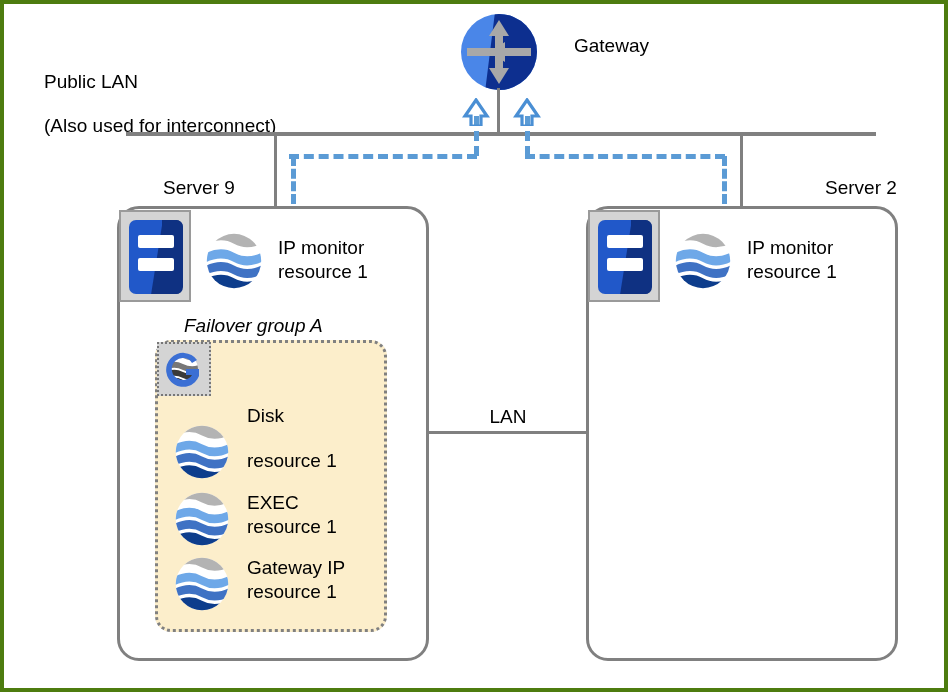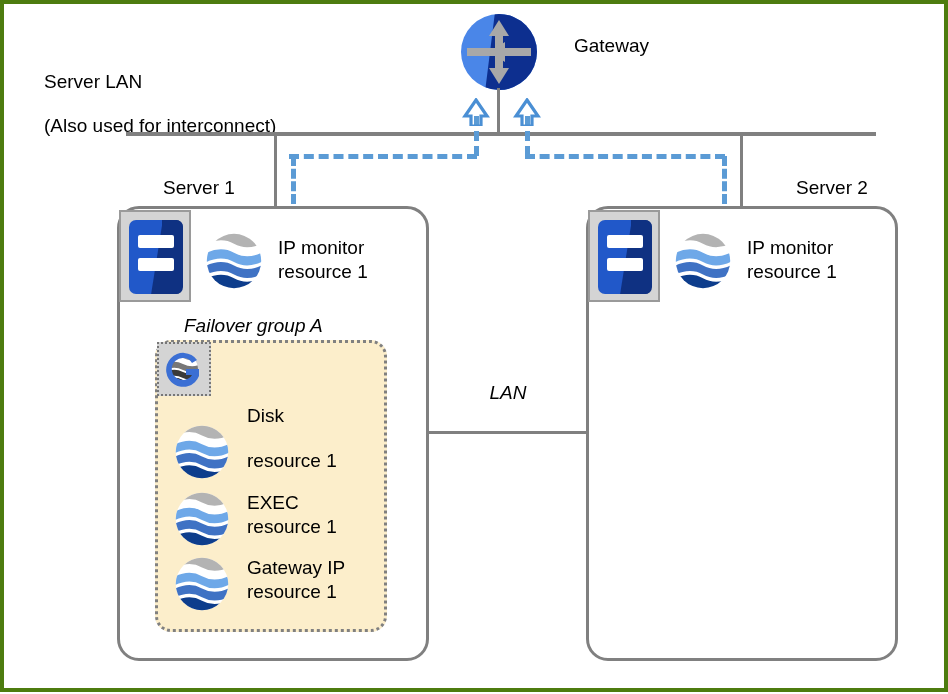--- a/index.html
+++ b/index.html
@@ -147,21 +147,21 @@
       <polygon points="8,36 36,36 36,30 52,40 36,50 36,44 8,44" fill="#a8a8a8"></polygon>
 
       <polygon points="72,36 46,36 46,30 30,40 46,50 46,44 72,44" fill="#a8a8a8"></polygon>
     </svg>
   </div>
 
   <div class="lbl" style="left:570px; top:30px;">Gateway</div>
 
   <div class="thinvline" style="left:493px; top:84px; height:46px;"></div>
 
-  <div class="lbl" style="left:40px; top:66px;">Server LAN</div>
+  <div class="lbl" style="left:40px; top:66px;">Public LAN</div>
   <div class="lbl" style="left:40px; top:90px;margin-top:20px;">(Also used for interconnect)</div>
 
   <div class="hline" style="left:122px; top:128px; width:750px;"></div>
 
   <div class="dash-v" style="left:287px; top:152px; height:48px;"></div>
   <div class="dash-h" style="left:285px; top:150px; width:188px;"></div>
   <div class="dash-v" style="left:470px; top:112px; height:40px;"></div>
 
   <div class="dash-v" style="left:718px; top:152px; height:48px;"></div>
   <div class="dash-h" style="left:521px; top:150px; width:200px;"></div>
@@ -174,22 +174,22 @@
   </div>
   <div class="arrow-up" style="left:509px; top:94px; width:28px; height:28px;">
     <svg width="28" height="28" viewBox="0 0 28 28">
       <polygon points="14,2 25,18 19,18 19,28 9,28 9,18 3,18" fill="none" stroke="#4a8fd4" stroke-width="3.2" stroke-linejoin="miter"></polygon>
     </svg>
   </div>
 
   <div class="thinvline" style="left:270px; top:130px; height:72px;"></div>
   <div class="thinvline" style="left:736px; top:130px; height:72px;"></div>
 
-  <div class="lbl" style="left:159px; top:172px;">Server 1</div>
-  <div class="lbl" style="left:792px; top:172px;">Server 2</div>
+  <div class="lbl" style="left:159px; top:172px;">Server 9</div>
+  <div class="lbl" style="left:821px; top:172px;">Server 2</div>
 
   <div class="server-box" style="left:113px; top:202px; width:312px; height:455px;"></div>
 
   <div class="icon-box" style="left:115px; top:206px; width:72px; height:92px;">
     <div class="server-glyph" style="left:8px; top:8px; width:54px; height:74px;">
       <div class="sg-left"></div>
       <div class="sg-right"></div>
       <div class="sg-skew" style="left:28px; width:30px;"></div>
       <div class="sg-bar" style="left:9px; top:15px; width:36px; height:13px;"></div>
       <div class="sg-bar" style="left:9px; top:38px; width:36px; height:13px;"></div>
@@ -287,21 +287,21 @@
         <path d="M-4,16 Q16,4 32,13 Q48,22 68,10 L68,-4 L-4,-4 Z" fill="#b3b3b3"></path>
         <path d="M-4,26 Q16,14 32,23 Q48,32 68,20 L68,30 Q48,42 32,33 Q16,24 -4,36 Z" fill="#6ea8e8"></path>
         <path d="M-4,40 Q16,28 32,37 Q48,46 68,34 L68,44 Q48,56 32,47 Q16,38 -4,50 Z" fill="#3f72c4"></path>
         <path d="M-4,54 Q16,42 32,51 Q48,60 68,48 L68,70 L-4,70 Z" fill="#0d3d8c"></path>
       </g>
     </svg>
   </div>
   <div class="lbl" style="left:243px; top:552px;">Gateway IP</div>
   <div class="lbl" style="left:243px; top:576px;">resource 1</div>
 
-  <div class="lbl c" style="left:425px; top:377px; width:158px;font-style:italic;">LAN</div>
+  <div class="lbl c" style="left:425px; top:401px; width:158px;">LAN</div>
   <div class="thinline" style="left:425px; top:427px; width:158px;"></div>
 
   <div class="server-box" style="left:582px; top:202px; width:312px; height:455px;"></div>
 
   <div class="icon-box" style="left:584px; top:206px; width:72px; height:92px;">
     <div class="server-glyph" style="left:8px; top:8px; width:54px; height:74px;">
       <div class="sg-left"></div>
       <div class="sg-right"></div>
       <div class="sg-skew" style="left:28px; width:30px;"></div>
       <div class="sg-bar" style="left:9px; top:15px; width:36px; height:13px;"></div>

